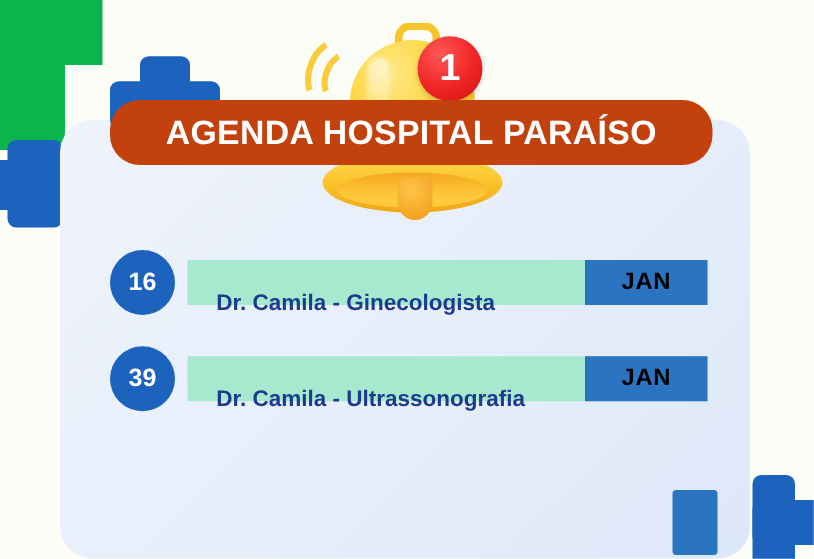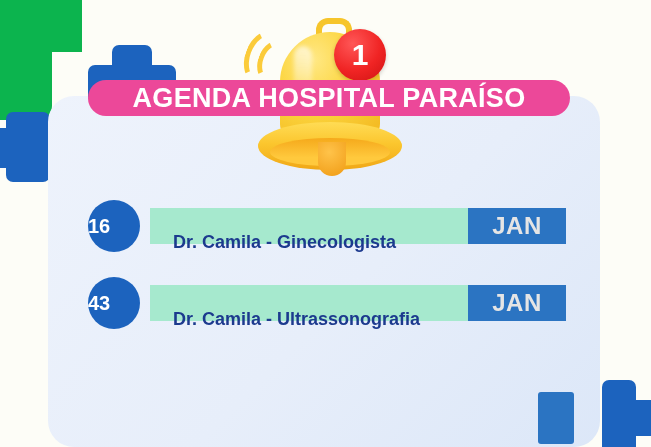--- a/index.html
+++ b/index.html
@@ -80,22 +80,22 @@
   #badge{
     position:absolute;left:334px;top:29px;width:52px;height:52px;border-radius:50%;
     background:radial-gradient(circle at 36% 28%,#FF5757 0%,#F02424 55%,#CE1212 100%);
     box-shadow:0 2px 4px rgba(0,0,0,.18);
     display:flex;align-items:center;justify-content:center;
   }
   #badge span{color:#fff;font-size:30px;font-weight:bold;line-height:1;}
 
   
   #banner{
-    position:absolute;left:88px;top:80px;width:482px;height:36px;
-    background:#ec4899;border-radius:24px;
+    position:absolute;left:88px;top:80px;width:482px;height:52px;
+    background:#c2410c;border-radius:24px;
     display:flex;align-items:center;justify-content:center;
   }
   #banner span{
     color:#FFFFFF;font-size:27px;font-weight:bold;letter-spacing:.3px;white-space:nowrap;
   }
 
   
   .row{position:absolute;left:88px;width:478px;height:50px;}
   .row-1{top:200px;}
   .row-2{top:277px;}
@@ -105,28 +105,28 @@
     position:absolute;left:62px;top:8px;width:416px;height:36px;
     background:#A6E9CE;
   }
   .label{
     position:absolute;left:85px;top:24px;width:305px;height:36px;
     display:flex;align-items:center;
     color:#1C3A8E;font-size:18px;font-weight:bold;white-space:nowrap;
   }
   .daycircle{
     position:absolute;left:0;top:0;width:52px;height:52px;border-radius:50%;
-    background:#1C63BE;display:flex;align-items:center;
+    background:#1C63BE;display:flex;align-items:center;justify-content:center;
   }
   .daycircle span{color:#fff;font-size:20px;font-weight:bold;}
   .month{
     position:absolute;left:380px;top:8px;width:98px;height:36px;
     background:#2B74C2;display:flex;align-items:center;justify-content:center;
   }
-  .month span{color:#e5e5e5;font-size:24px;font-weight:bold;letter-spacing:.5px;}
+  .month span{color:#000000;font-size:19px;font-weight:bold;letter-spacing:.5px;}
 </style>
 </head>
 <body>
 
 <div id="stage">
 
   <div class="deco green-a"></div>
   <div class="deco green-b"></div>
 
   <div class="deco bluecross-l-h"></div>
@@ -166,21 +166,21 @@
     </div>
     <div class="label">Dr. Camila - Ginecologista</div>
     <div class="month">
       <span>JAN</span>
     </div>
   </div>
 
   <div class="row row-2">
     <div class="bar"></div>
     <div class="daycircle">
-      <span>43</span>
+      <span>39</span>
     </div>
     <div class="label">Dr. Camila - Ultrassonografia</div>
     <div class="month">
       <span>JAN</span>
     </div>
   </div>
 
 
 </div>
 

